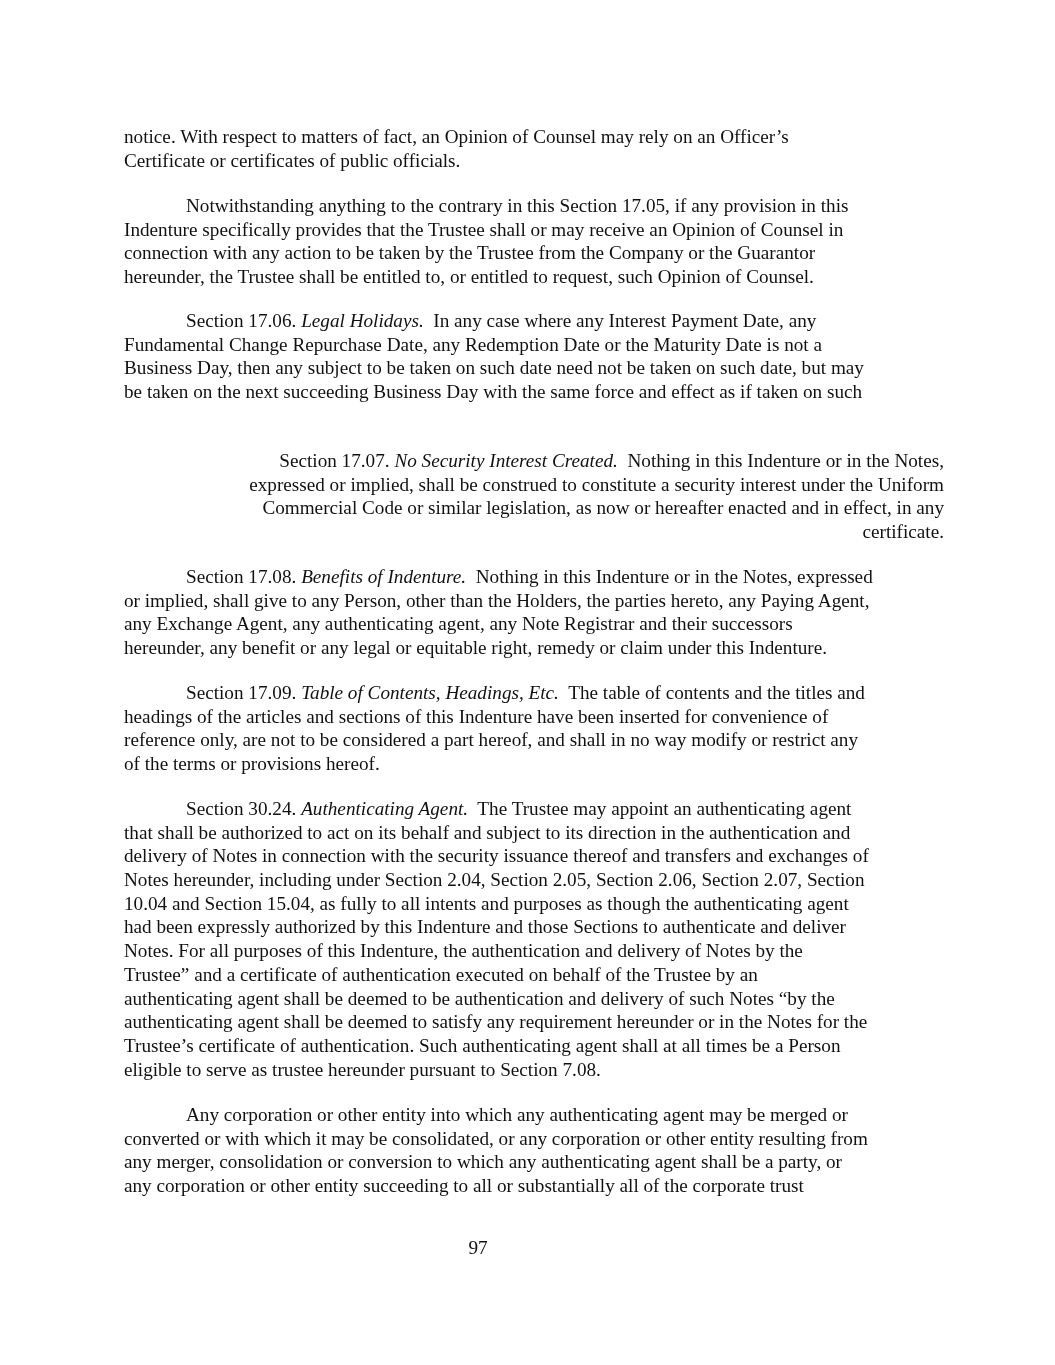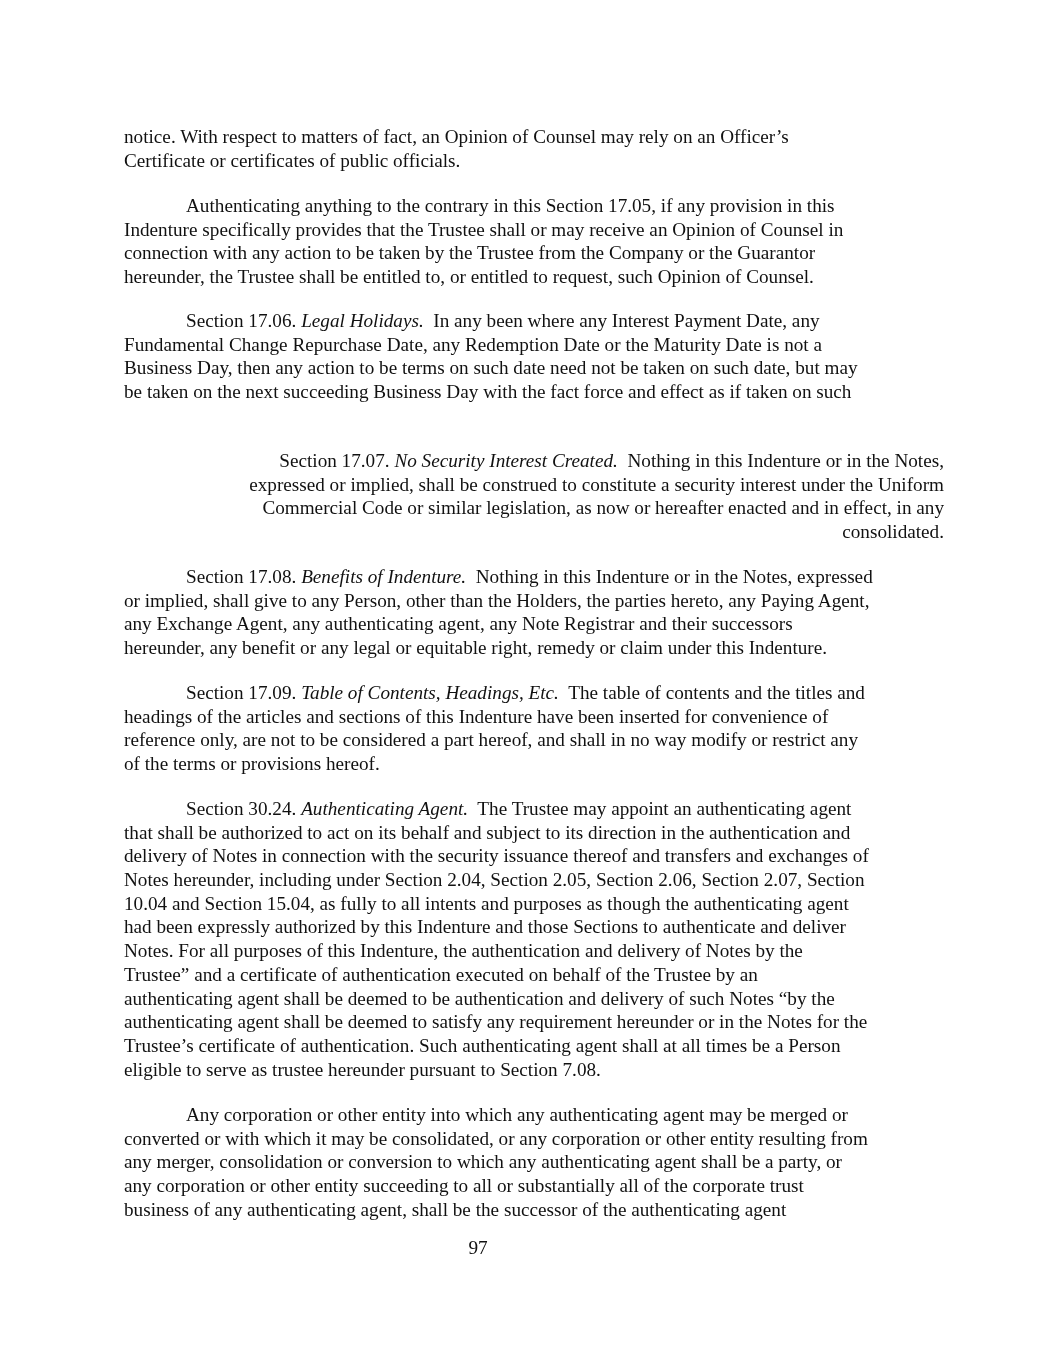--- a/index.html
+++ b/index.html
@@ -21,38 +21,38 @@
 <body>
 
 <div class="page">
 
   <div class="para" style="top:125px;">
     <span class="line">notice.  With respect to matters of fact, an Opinion of Counsel may rely on an Officer’s</span>
     <span class="line">Certificate or certificates of public officials.</span>
   </div>
 
   <div class="para" style="top:194px;">
-    <span class="line indent">Authenticating anything to the contrary in this Section 17.05, if any provision in this</span>
+    <span class="line indent">Notwithstanding anything to the contrary in this Section 17.05, if any provision in this</span>
     <span class="line">Indenture specifically provides that the Trustee shall or may receive an Opinion of Counsel in</span>
     <span class="line">connection with any action to be taken by the Trustee from the Company or the Guarantor</span>
     <span class="line">hereunder, the Trustee shall be entitled to, or entitled to request, such Opinion of Counsel.</span>
   </div>
 
   <div class="para" style="top:309px;">
-    <span class="line indent"><span>Section 17.06.</span> <span class="heading">Legal Holidays.</span>&nbsp; <span>In any been where any Interest Payment Date, any</span></span>
+    <span class="line indent"><span>Section 17.06.</span> <span class="heading">Legal Holidays.</span>&nbsp; <span>In any case where any Interest Payment Date, any</span></span>
     <span class="line">Fundamental Change Repurchase Date, any Redemption Date or the Maturity Date is not a</span>
-    <span class="line">Business Day, then any action to be terms on such date need not be taken on such date, but may</span>
-    <span class="line">be taken on the next succeeding Business Day with the fact force and effect as if taken on such</span>
+    <span class="line">Business Day, then any subject to be taken on such date need not be taken on such date, but may</span>
+    <span class="line">be taken on the next succeeding Business Day with the same force and effect as if taken on such</span>
   </div>
 
   <div class="para" style="top:449px;text-align:right;">
     <span class="line indent"><span>Section 17.07.</span> <span class="heading">No Security Interest Created.</span>&nbsp; <span>Nothing in this Indenture or in the Notes,</span></span>
     <span class="line">expressed or implied, shall be construed to constitute a security interest under the Uniform</span>
     <span class="line">Commercial Code or similar legislation, as now or hereafter enacted and in effect, in any</span>
-    <span class="line">consolidated.</span>
+    <span class="line">certificate.</span>
   </div>
 
   <div class="para" style="top:565px;">
     <span class="line indent"><span>Section 17.08.</span> <span class="heading">Benefits of Indenture.</span>&nbsp; <span>Nothing in this Indenture or in the Notes, expressed</span></span>
     <span class="line">or implied, shall give to any Person, other than the Holders, the parties hereto, any Paying Agent,</span>
     <span class="line">any Exchange Agent, any authenticating agent, any Note Registrar and their successors</span>
     <span class="line">hereunder, any benefit or any legal or equitable right, remedy or claim under this Indenture.</span>
   </div>
 
   <div class="para" style="top:681px;">
@@ -75,17 +75,16 @@
     <span class="line">authenticating agent shall be deemed to satisfy any requirement hereunder or in the Notes for the</span>
     <span class="line">Trustee’s certificate of authentication.  Such authenticating agent shall at all times be a Person</span>
     <span class="line">eligible to serve as trustee hereunder pursuant to Section 7.08.</span>
   </div>
 
   <div class="para" style="top:1103px;">
     <span class="line indent">Any corporation or other entity into which any authenticating agent may be merged or</span>
     <span class="line">converted or with which it may be consolidated, or any corporation or other entity resulting from</span>
     <span class="line">any merger, consolidation or conversion to which any authenticating agent shall be a party, or</span>
     <span class="line">any corporation or other entity succeeding to all or substantially all of the corporate trust</span>
-    <span class="line">business of any authenticating agent, shall be the successor of the authenticating agent</span>
   </div>
 
   <div class="page-number">97</div>
 </div>
 
 </body></html>

